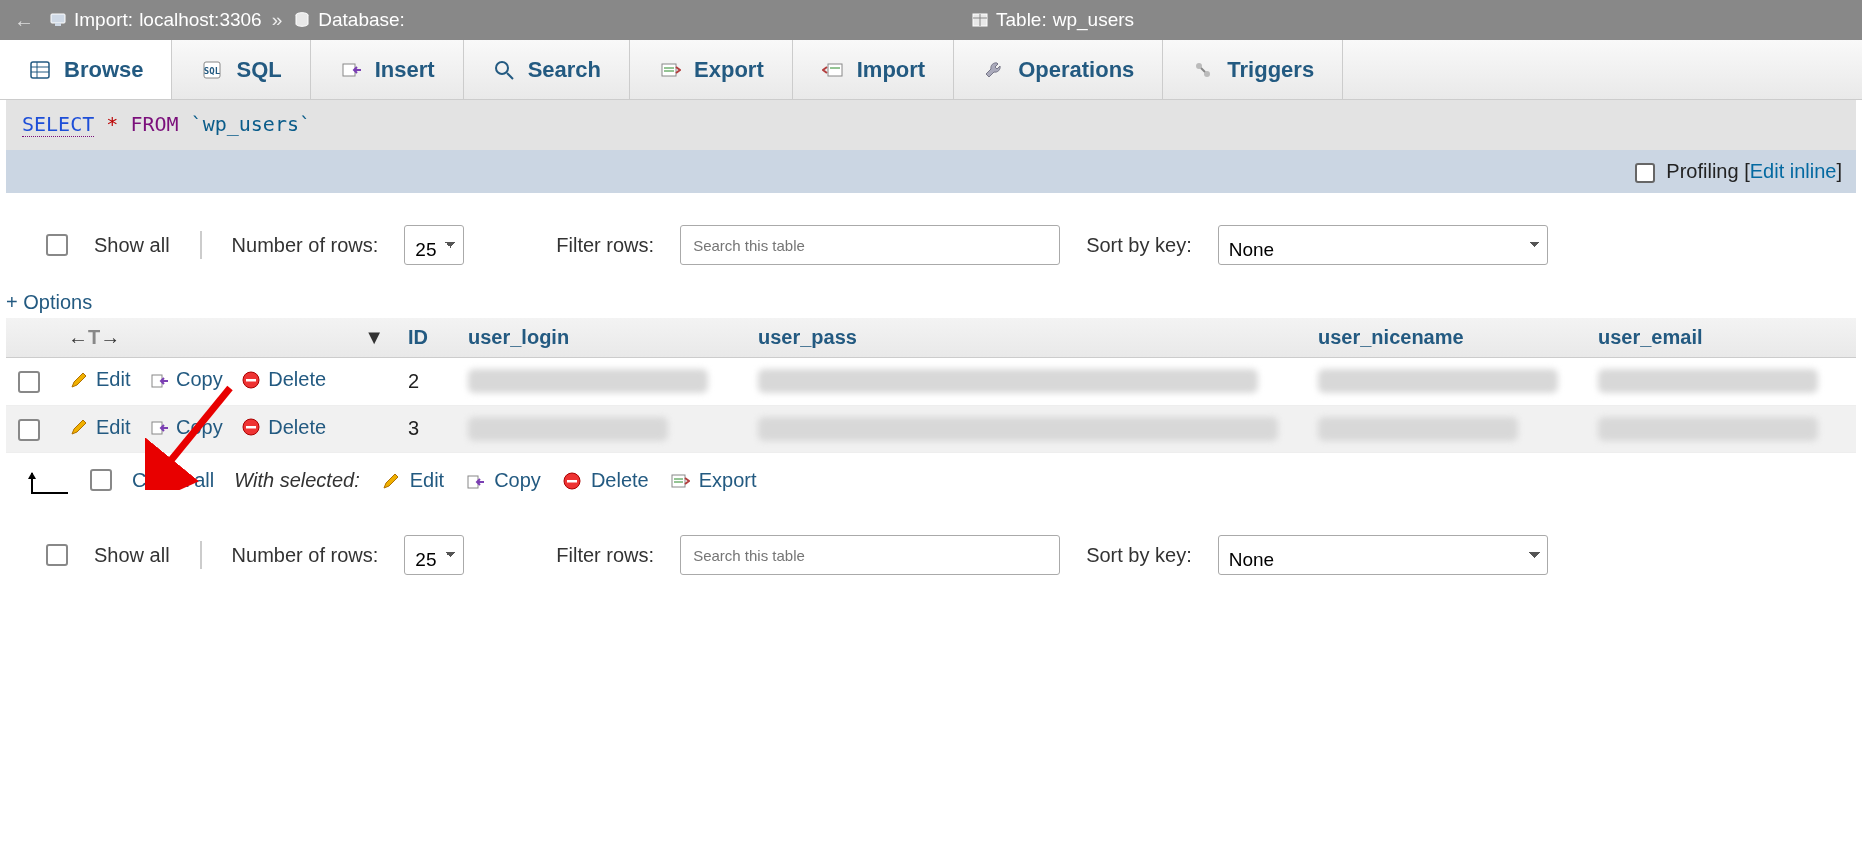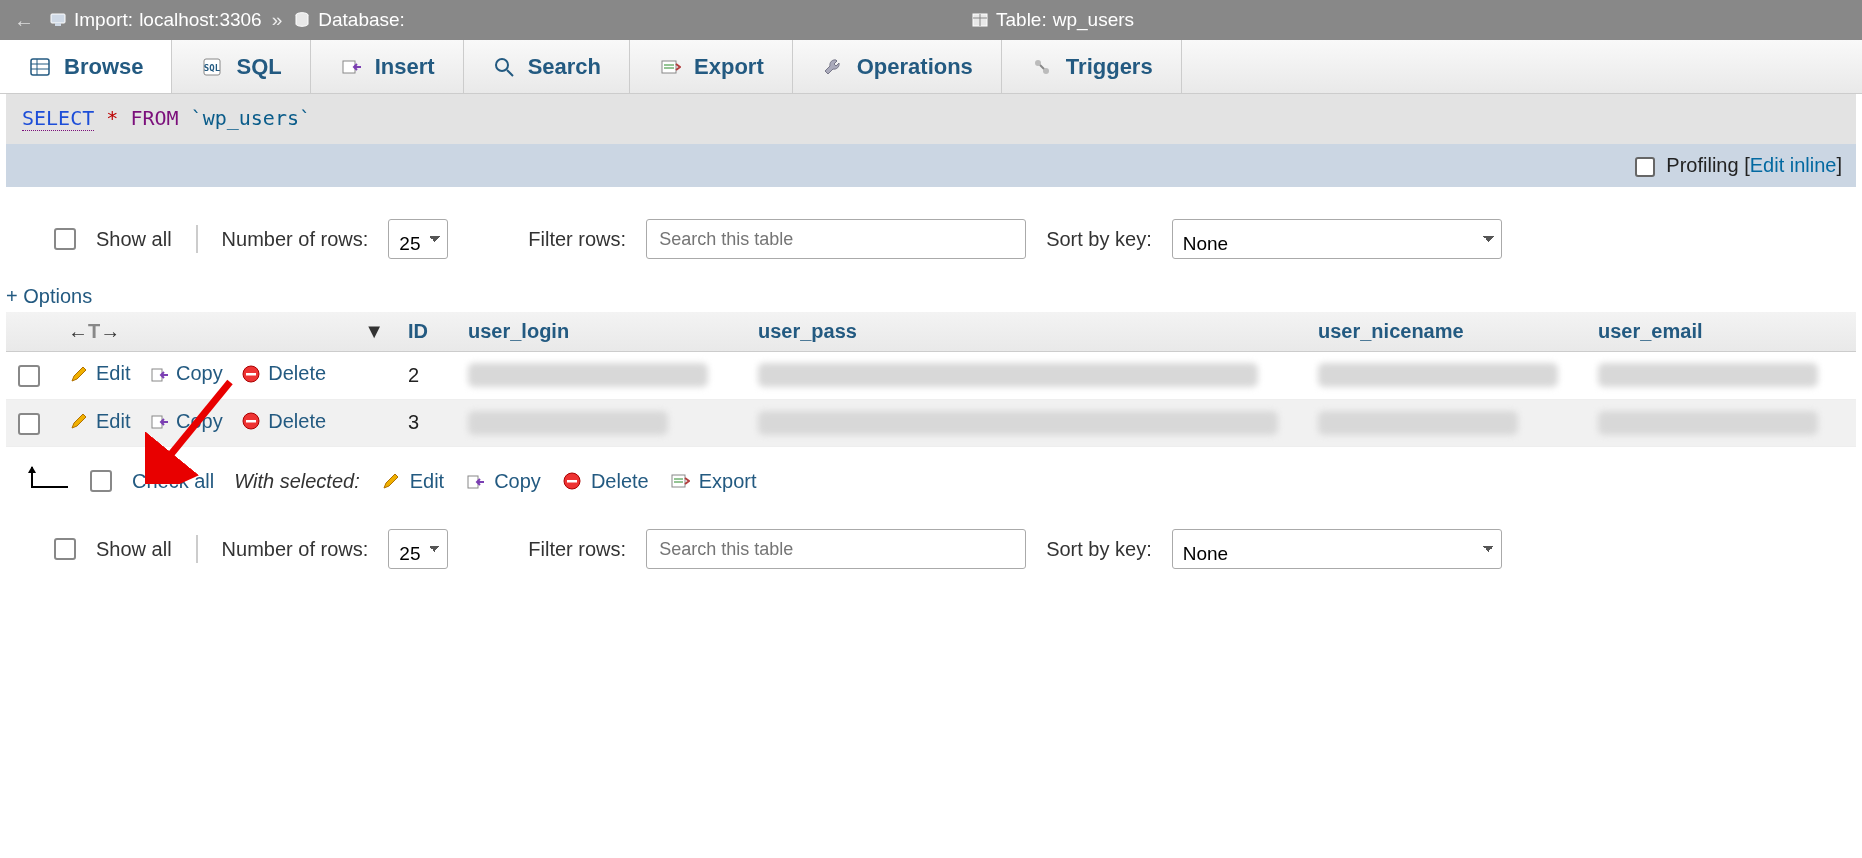--- a/index.html
+++ b/index.html
@@ -33,21 +33,21 @@
     color: #fff;
   }
   .breadcrumb-bar .sep { color: #eee; padding: 0 4px; }
   .bc-icon { width: 20px; height: 20px; display: inline-flex; align-items:center; justify-content:center; }
 
   
   .tabbar {
     display: flex;
     background: linear-gradient(#f9f9f9,#e9e9e9);
     border-bottom: 1px solid #ccc;
-    height: 54px;
+    height: 60px;
   }
   .tab {
     display: flex;
     align-items: center;
     gap: 12px;
     padding: 0 28px;
     color: #235a81;
     font-weight: 700;
     border-right: 1px solid #ccc;
     font-size: 22px;
@@ -94,41 +94,40 @@
   }
   .sqlbox-footer .chk {
     width:20px;height:20px;border:2px solid #666;display:inline-block;vertical-align:middle;margin-right:6px;border-radius:3px;background:#fff;
   }
   .sqlbox-footer a { color:#0369a1; text-decoration:none; }
 
   
   .controls {
     display:flex;
     align-items:center;
-    gap: 20px;
+    gap: 26px;
     padding: 14px 6px 14px 46px;
     font-size:20px;
-    margin-left:8px;
   }
   .controls .chk,
   .bulkrow .chk,
   .grid .chk {
     width:22px;height:22px;border:2px solid #888;border-radius:3px;display:inline-block;vertical-align:middle;background:#fff;
   }
   .controls .vbar {
     width:2px;height:28px;background:#ccc;display:inline-block;margin:0 4px;vertical-align:middle;
   }
   .controls label { color:#333; }
   .controls select, .sortsel {
     height:40px;font-size:19px;padding:12px 26px 4px 10px;border:1px solid #aaa;border-radius:3px;background:#fff;
     appearance:none;background-image:linear-gradient(45deg,transparent 50%,#555 50%),linear-gradient(-45deg,transparent 50%,#555 50%);
     background-position: right 12px center, right 7px center; background-size:6px 6px; background-repeat:no-repeat;
   }
   .controls input[type=text] {
-    height:40px;font-size:18px;padding:4px 12px;border:1px solid #aaa;border-radius:3px;width:380px;
+    height:40px;font-size:15px;padding:4px 12px;border:1px solid #aaa;border-radius:3px;width:380px;
   }
 
   .options-link {
     color:#235a81;
     padding: 0 6px;
     font-size:20px;
     display:inline-block;
     margin-top:12px;
   }
 
@@ -158,21 +157,21 @@
   .rowact { display:inline-flex;align-items:center;gap:6px;color:#235a81; }
   .rowact + .rowact { margin-left:12px; }
   .rowicon { width:22px;height:22px;display:inline-flex;align-items:center;justify-content:center; }
   .blurred {
     height:24px;border-radius:6px;background:#d8d8d8;
     filter:blur(3px);
   }
 
   
   .bulkrow {
-    display:flex;align-items:center;gap:20px;padding:16px 6px 16px 24px;font-size:20px;color:#235a81;
+    display:flex;align-items:flex-start;gap:20px;padding:16px 6px 16px 24px;font-size:20px;color:#235a81;
   }
   .bulkrow .uparrow { color:#222; font-size:24px; }
   .bulkrow .italic { color:#333; font-style:italic; }
   .bulkrow .act { display:inline-flex;align-items:center;gap:8px;color:#235a81; }
 
   
   .annot-arrow {
     position:absolute; pointer-events:none;
   }
 
@@ -263,20 +262,30 @@
   <div class="tab">
     <span class="tab-icon">
       <svg width="22" height="22" viewBox="0 0 22 22">
           <rect x="3" y="5" width="14" height="12" fill="#fff" stroke="#888"></rect>
           <line x1="5" y1="9" x2="15" y2="9" stroke="#2a8a2a"></line>
           <line x1="5" y1="12" x2="15" y2="12" stroke="#2a8a2a"></line>
           <polyline points="17,8 21,11 17,14" fill="none" stroke="#b33f3f" stroke-width="2"></polyline>
         </svg>
     </span>
     <span>Export</span>
+  </div>
+  <div class="tab">
+    <span class="tab-icon">
+      <svg width="22" height="22" viewBox="0 0 22 22">
+          <rect x="6" y="5" width="14" height="12" fill="#fff" stroke="#888"></rect>
+          <line x1="8" y1="9" x2="18" y2="9" stroke="#2a8a2a"></line>
+          <polyline points="5,8 1,11 5,14" fill="none" stroke="#b33f3f" stroke-width="2"></polyline>
+        </svg>
+    </span>
+    <span>Import</span>
   </div>
   <div class="tab">
     <span class="tab-icon">
       <svg width="22" height="22" viewBox="0 0 22 22">
           <path d="M14 4a5 5 0 0 0-6 6l-5 5 3 3 5-5a5 5 0 0 0 6-6l-3 3-2-2 3-3z" fill="#aab" stroke="#778"></path>
         </svg>
     </span>
     <span>Operations</span>
   </div>
   <div class="tab">

